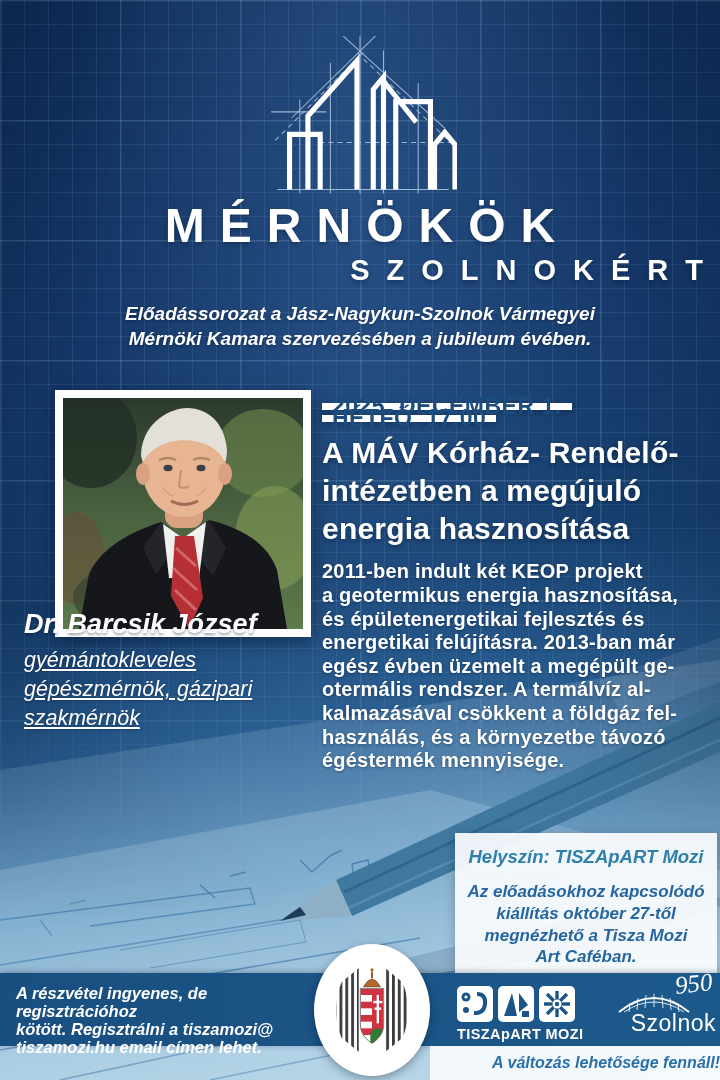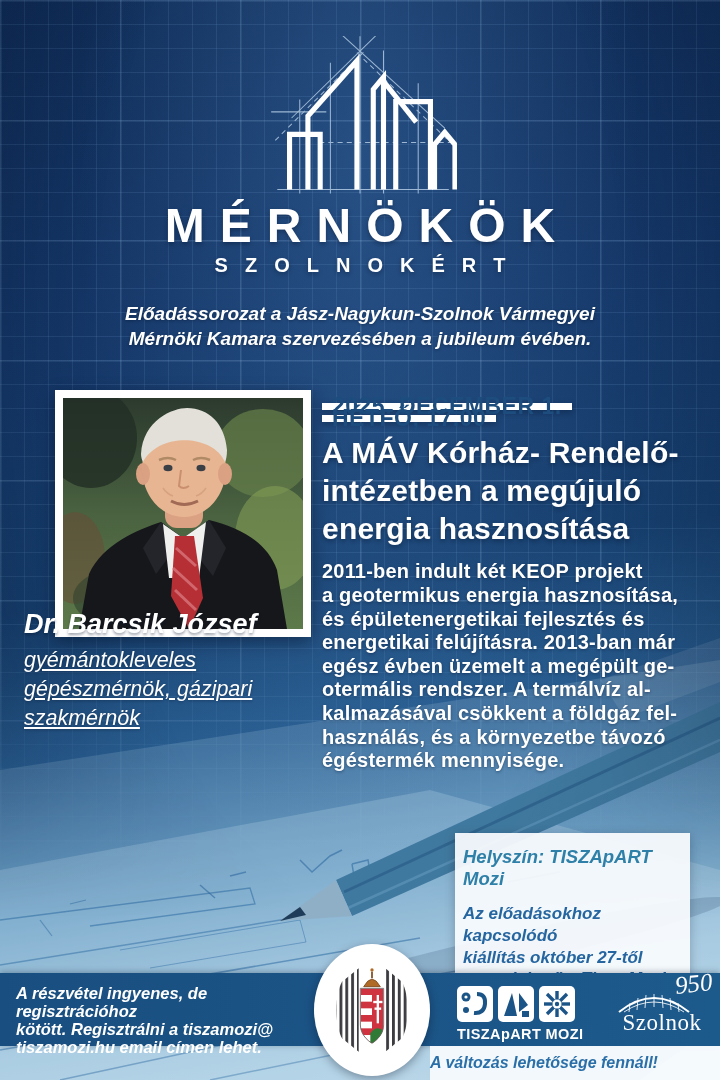--- a/index.html
+++ b/index.html
@@ -21,22 +21,22 @@
   }
   .vignette{position:absolute;inset:0;background:radial-gradient(ellipse at 50% 32%,transparent 52%,rgba(2,14,36,.38) 100%);
     -webkit-mask-image:linear-gradient(to bottom,#000 0%,#000 62%,transparent 85%);
     mask-image:linear-gradient(to bottom,#000 0%,#000 62%,transparent 85%);}
   .sketch{position:absolute;left:0;top:620px;width:720px;height:460px;}
 
   .brand-logo{position:absolute;left:263px;top:36px;width:194px;height:164px;}
   .brand-title{position:absolute;top:198px;left:0;width:720px;text-align:center;
     font-size:48px;font-weight:700;letter-spacing:15px;padding-left:15px;box-sizing:border-box;
     text-shadow:0 2px 4px rgba(5,20,45,.4);}
-  .brand-subtitle{position:absolute;top:254px;left:0;width:720px;text-align:center;
-    font-size:20px;font-weight:600;letter-spacing:17px;padding-left:17px;box-sizing:border-box;
+  .brand-subtitle{position:absolute;top:254px;left:0;width:720px;text-align:right;
+    font-size:29px;font-weight:600;letter-spacing:17px;padding-left:17px;box-sizing:border-box;
     text-shadow:0 2px 4px rgba(5,20,45,.4);}
   .series-intro{position:absolute;top:301px;left:40px;width:640px;text-align:center;
     font-size:19px;font-weight:700;font-style:italic;line-height:1.33;white-space:pre-line;
     text-shadow:0 1px 3px rgba(5,20,45,.45);}
 
   .photo-card{position:absolute;left:55px;top:390px;width:240px;height:231px;background:#fff;
     padding:8px;box-shadow:0 5px 16px rgba(0,12,32,.45);}
   .photo-card svg{display:block;width:240px;height:231px;}
 
   .speaker-block{position:absolute;left:24px;top:608px;width:278px;text-align:left;}
@@ -47,22 +47,22 @@
 
   .right-col{position:absolute;left:322px;top:403px;width:392px;}
   .badge{display:inline-block;background:#fff;color:#1c4d7e;font-weight:800;font-size:23px;
     letter-spacing:.5px;padding:3px 10px 4px 10px;box-shadow:0 2px 6px rgba(0,12,32,.35);}
   .badge-row{line-height:0;margin-bottom:5px;}
   .event-title{margin-top:12px;font-size:30px;font-weight:800;line-height:1.26;white-space:pre-line;
     text-shadow:0 2px 4px rgba(5,20,45,.45);letter-spacing:.2px;}
   .event-description{margin-top:13px;font-size:20px;font-weight:700;line-height:1.18;
     white-space:pre-line;text-shadow:0 1px 3px rgba(5,20,45,.45);letter-spacing:.2px;}
 
-  .venue-box{position:absolute;left:455px;top:833px;width:235px;box-sizing:border-box;
-    background:rgba(250,252,254,.93);padding:13px 8px 12px 8px;text-align:left;
+  .venue-box{position:absolute;left:455px;top:833px;width:262px;box-sizing:border-box;
+    background:rgba(250,252,254,.93);padding:13px 8px 12px 8px;text-align:center;
     box-shadow:0 3px 10px rgba(0,12,32,.25);}
   .venue-line1{color:#2e80a8;font-size:18.5px;font-weight:700;font-style:italic;}
   .venue-line2{color:#2e80a8;font-size:15px;font-style:italic;margin-top:2px;}
   .venue-note{color:#2565a0;font-size:17px;font-weight:700;font-style:italic;line-height:1.28;
     margin-top:13px;white-space:pre-line;}
 
   .bottom-bar{position:absolute;left:0;top:973px;width:720px;height:73px;
     background:linear-gradient(90deg,#194e80,#1d5a8c);box-shadow:0 -1px 6px rgba(0,12,32,.3);}
   .registration-note{position:absolute;left:16px;top:984px;width:300px;font-size:16.5px;
     font-weight:600;font-style:italic;line-height:1.1;white-space:pre-line;color:#fff;}
@@ -73,25 +73,25 @@
   .cinema-logo{position:absolute;left:457px;top:986px;width:160px;}
   .tile-row{display:flex;gap:5px;}
   .tile{width:36px;height:36px;background:#fff;border-radius:5px;}
   .tile svg{display:block;width:36px;height:36px;}
   .cinema-name{margin-top:4px;font-size:14.5px;font-weight:700;letter-spacing:.4px;color:#fff;}
 
   .city-logo{position:absolute;left:608px;top:974px;width:108px;height:66px;color:#fff;}
   .city-950{position:absolute;right:4px;top:-4px;font-family:"Liberation Serif",serif;
     font-style:italic;font-size:25px;transform:rotate(-6deg);}
   .city-bridge{position:absolute;left:8px;top:12px;}
-  .city-name{position:absolute;left:0;top:36px;width:108px;text-align:center;
-    font-family:Liberation Serif, serif;font-size:23px;letter-spacing:.5px;}
+  .city-name{position:absolute;left:0;top:36px;width:108px;text-align:right;
+    font-family:Liberation Sans, sans-serif;font-size:23px;letter-spacing:.5px;}
 
   .motto-strip{position:absolute;left:430px;top:1046px;width:290px;height:34px;
-    background:rgba(246,250,253,.95);display:flex;align-items:center;justify-content:flex-start;}
+    background:rgba(246,250,253,.95);display:flex;align-items:center;justify-content:flex-end;}
   .motto-text{color:#2a6fa8;font-size:16px;font-weight:700;font-style:italic;}
 </style>
 </head>
 <body>
 
 <div class="poster">
 
   <div class="glow"></div>
   <div class="grid-overlay"></div>
 

